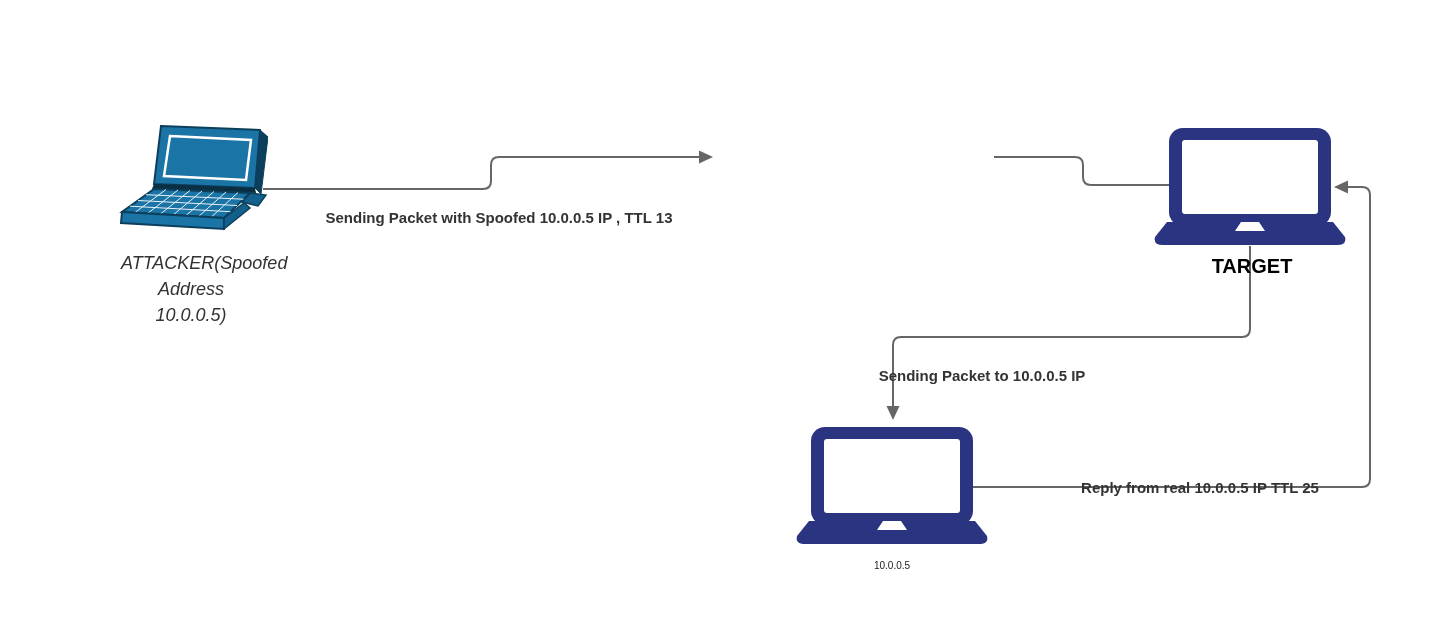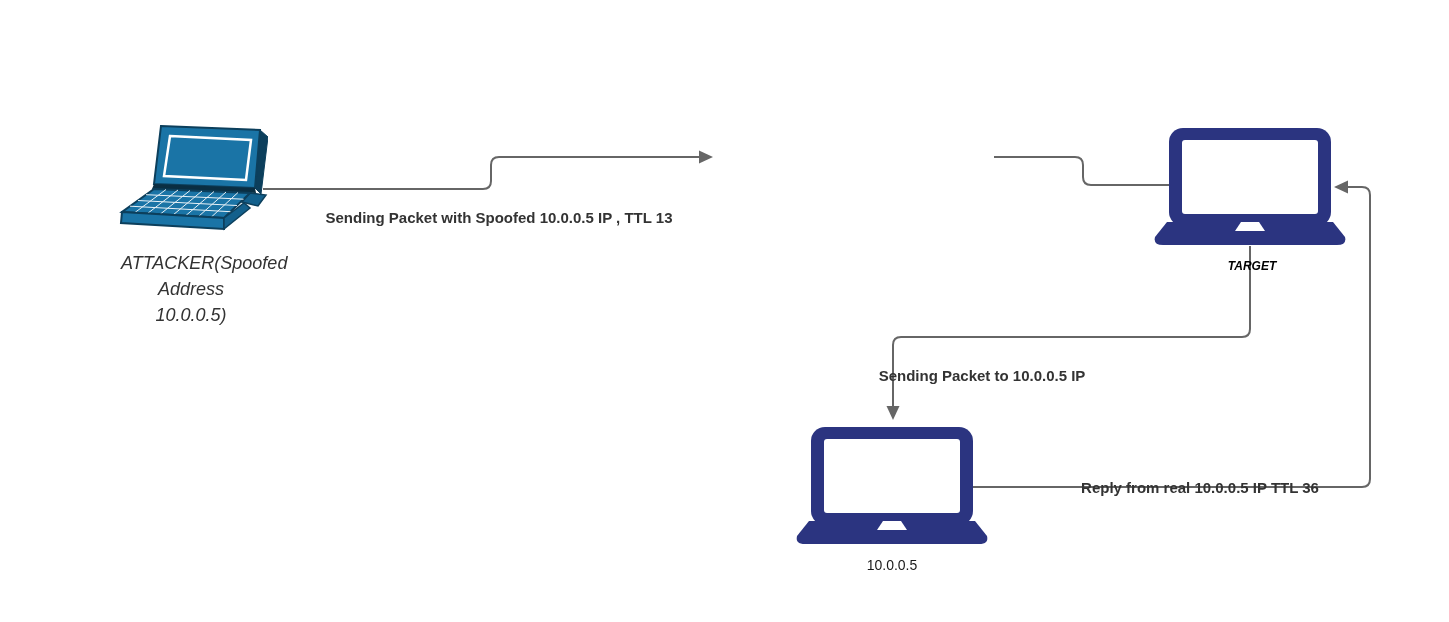--- a/index.html
+++ b/index.html
@@ -13,25 +13,25 @@
   .edge-label {
     position:absolute; transform:translate(-50%,-50%);
     font-size:15px; font-weight:bold; color:#333333; white-space:nowrap;
   }
   .node-label-attacker {
     position:absolute; left:191px; top:250px; transform:translateX(-50%);
     width:140px; text-align:center; font-size:18px; line-height:26px; color:#333333;font-style:italic;
   }
   .node-label-target {
     position:absolute; transform:translate(-50%,-50%);
-    font-size:12px; font-weight:bold; font-style:italic; color:#000000; white-space:nowrap;text-align:right;
+    font-size:20px; font-weight:bold; color:#000000; white-space:nowrap;text-align:right;
   }
   .node-label-host {
     position:absolute; transform:translate(-50%,-50%);
-    font-size:14px; color:#1a1a1a; white-space:nowrap;
+    font-size:10px; color:#1a1a1a; white-space:nowrap;
   }
   .cloud-box {
     position:absolute; left:714px; top:48px; width:278px; height:220px;
     box-sizing:border-box; border:2px solid #666666; border-radius:10px; background:#ffffff;
   }
   .cloud-box svg { position:absolute; left:0; top:0; }
   .cloud-label {
     position:absolute; left:50%; top:107px; transform:translate(-50%,-50%);
     font-size:20px; color:#4d4d4d; white-space:nowrap;
   }
@@ -102,15 +102,15 @@
     <rect x="16" y="0" width="162" height="98" rx="14" fill="#2b3480"></rect>
     <rect x="29" y="12" width="136" height="74" rx="3" fill="#ffffff"></rect>
     <path d="M14,94 H180 L192,109 Q194,117 184,117 H10 Q0,117 2,109 Z" fill="#2b3480"></path>
     <path d="M88,94 H106 L112,103 H82 Z" fill="#ffffff"></path>
   </svg>
 
   <div class="node-label-host" style="left:892px; top:565px;">10.0.0.5</div>
 
   <div class="edge-label" style="left:499px; top:217px;">Sending Packet with Spoofed 10.0.0.5 IP , TTL 13</div>
   <div class="edge-label" style="left:982px; top:337px;margin-top:38px;">Sending Packet to 10.0.0.5 IP</div>
-  <div class="edge-label" style="left:1200px; top:487px;">Reply from real 10.0.0.5 IP TTL 36</div>
+  <div class="edge-label" style="left:1200px; top:487px;">Reply from real 10.0.0.5 IP TTL 25</div>
 
 </div>
 
 </body></html>

